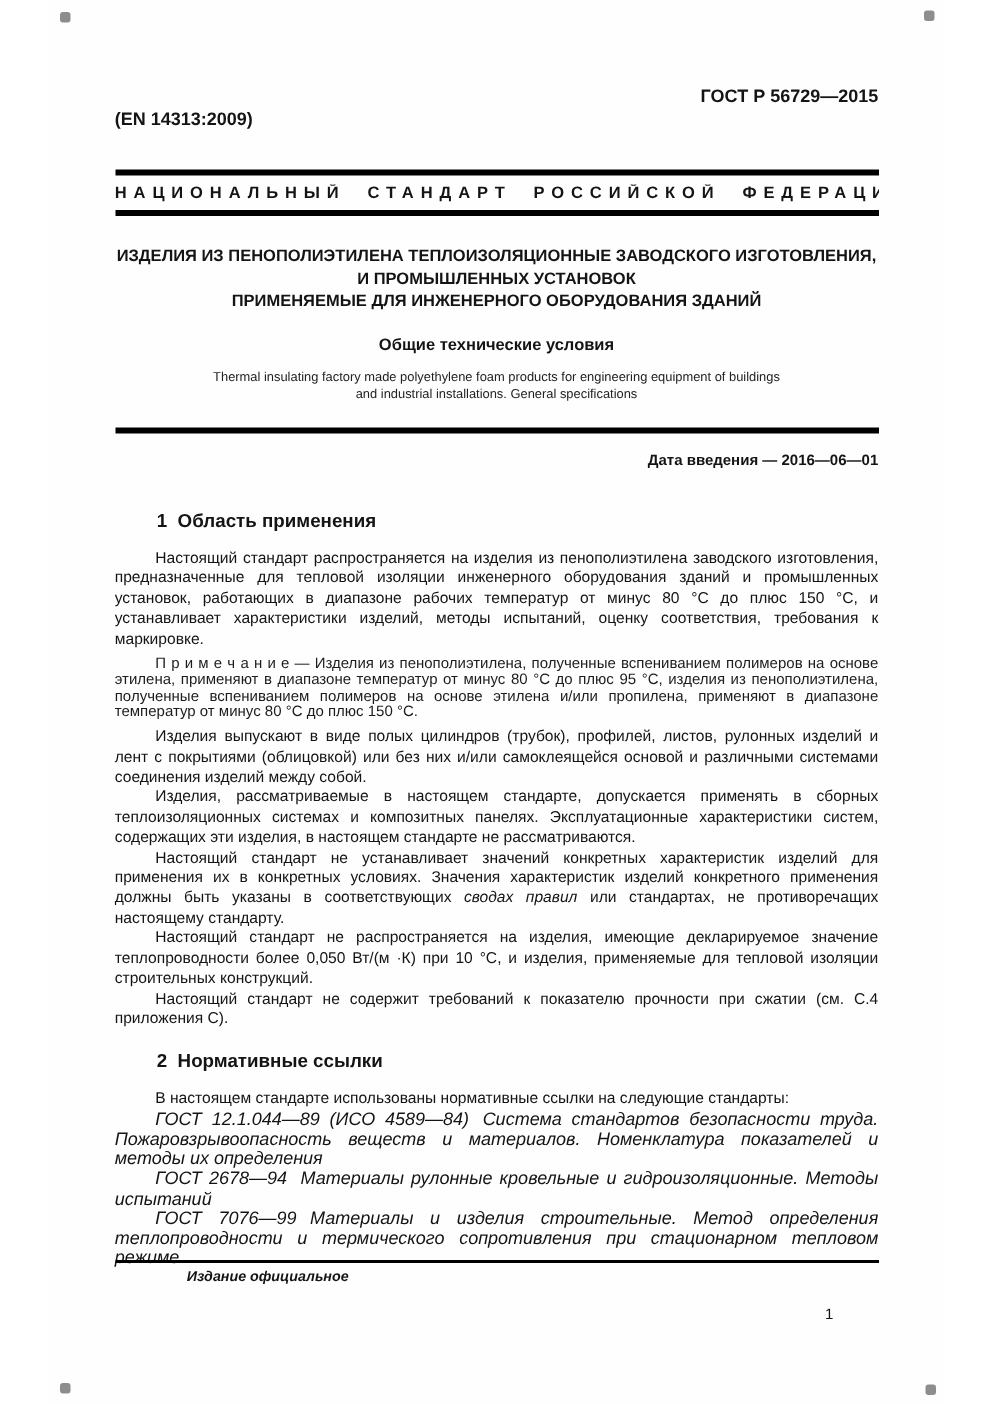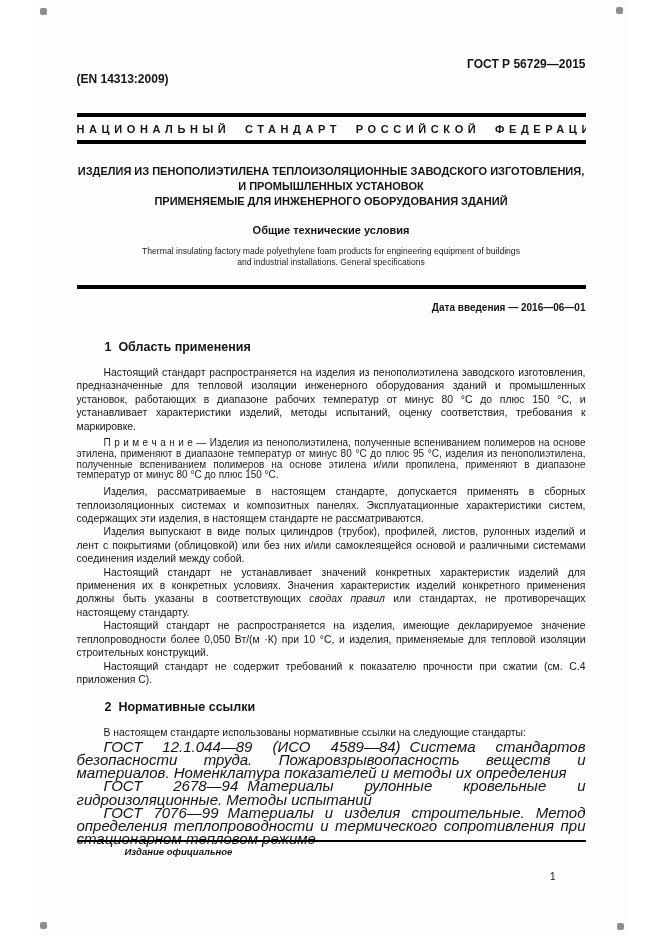--- a/index.html
+++ b/index.html
@@ -69,21 +69,21 @@
   p.note {
     margin: 5px 0 4px 0;
     font-size: 10px;
     line-height: 10.8px;
     text-align: justify;
     text-indent: 27px;
     color: #1c1c1c;
   }
   p.ref {
     margin: 0;
-    font-size: 15px;
+    font-size: 12px;
     line-height: 13.2px;
     text-align: justify;
     text-indent: 27px;
     font-style: italic;
   }
   .ref-title { margin-left: 9px; }
   .inline-italic { font-style: italic; }
 
   .footer-rule { position: absolute; left: 45px; right: 44px; top: 840px; height: 1.5px; background: #000; }
   .imprint     { position: absolute; left: 45px; top: 846px; font-size: 9.5px; font-weight: bold; font-style: italic; margin-left: 48px; }
@@ -122,22 +122,22 @@
     </div>
 
     <div class="rule-thick rule3"></div>
 
     <div class="date-line">Дата введения — 2016—06—01</div>
 
     <div class="sec-heading">1  Область применения</div>
 
     <p class="body">Настоящий стандарт распространяется на изделия из пенополиэтилена заводского изготовления, предназначенные для тепловой изоляции инженерного оборудования зданий и промышленных установок, работающих в диапазоне рабочих температур от минус 80 °С до плюс 150 °С, и устанавливает характеристики изделий, методы испытаний, оценку соответствия, требования к маркировке.</p>
     <p class="note">П р и м е ч а н и е — Изделия из пенополиэтилена, полученные вспениванием полимеров на основе этилена, применяют в диапазоне температур от минус 80 °С до плюс 95 °С, изделия из пенополиэтилена, полученные вспениванием полимеров на основе этилена и/или пропилена, применяют в диапазоне температур от минус 80 °С до плюс 150 °С.</p>
+    <p class="body">Изделия выпускают в виде полых цилиндров (трубок), профилей, листов, рулонных изделий и лент с покрытиями (облицовкой) или без них и/или самоклеящейся основой и различными системами соединения изделий между собой.</p>
     <p class="body">Изделия, рассматриваемые в настоящем стандарте, допускается применять в сборных теплоизоляционных системах и композитных панелях. Эксплуатационные характеристики систем, содержащих эти изделия, в настоящем стандарте не рассматриваются.</p>
-    <p class="body">Изделия выпускают в виде полых цилиндров (трубок), профилей, листов, рулонных изделий и лент с покрытиями (облицовкой) или без них и/или самоклеящейся основой и различными системами соединения изделий между собой.</p>
     <p class="body"><span>Настоящий стандарт не устанавливает значений конкретных характеристик изделий для применения их в конкретных условиях. Значения характеристик изделий конкретного применения должны быть указаны в соответствующих </span><span class="inline-italic">сводах правил</span><span> или стандартах, не противоречащих настоящему стандарту.</span></p>
     <p class="body">Настоящий стандарт не распространяется на изделия, имеющие декларируемое значение теплопроводности более 0,050 Вт/(м ·К) при 10 °С, и изделия, применяемые для тепловой изоляции строительных конструкций.</p>
     <p class="body">Настоящий стандарт не содержит требований к показателю прочности при сжатии (см. С.4 приложения С).</p>
 
     <div class="sec-heading second">2  Нормативные ссылки</div>
 
     <p class="body">В настоящем стандарте использованы нормативные ссылки на следующие стандарты:</p>
 
     <p class="ref"><span class="ref-code">ГОСТ 12.1.044—89 (ИСО 4589—84)</span><span class="ref-title">Система стандартов безопасности труда. Пожаровзрывоопасность веществ и материалов. Номенклатура показателей и методы их определения</span></p>
     <p class="ref"><span class="ref-code">ГОСТ 2678—94</span><span class="ref-title">Материалы рулонные кровельные и гидроизоляционные. Методы испытаний</span></p>

